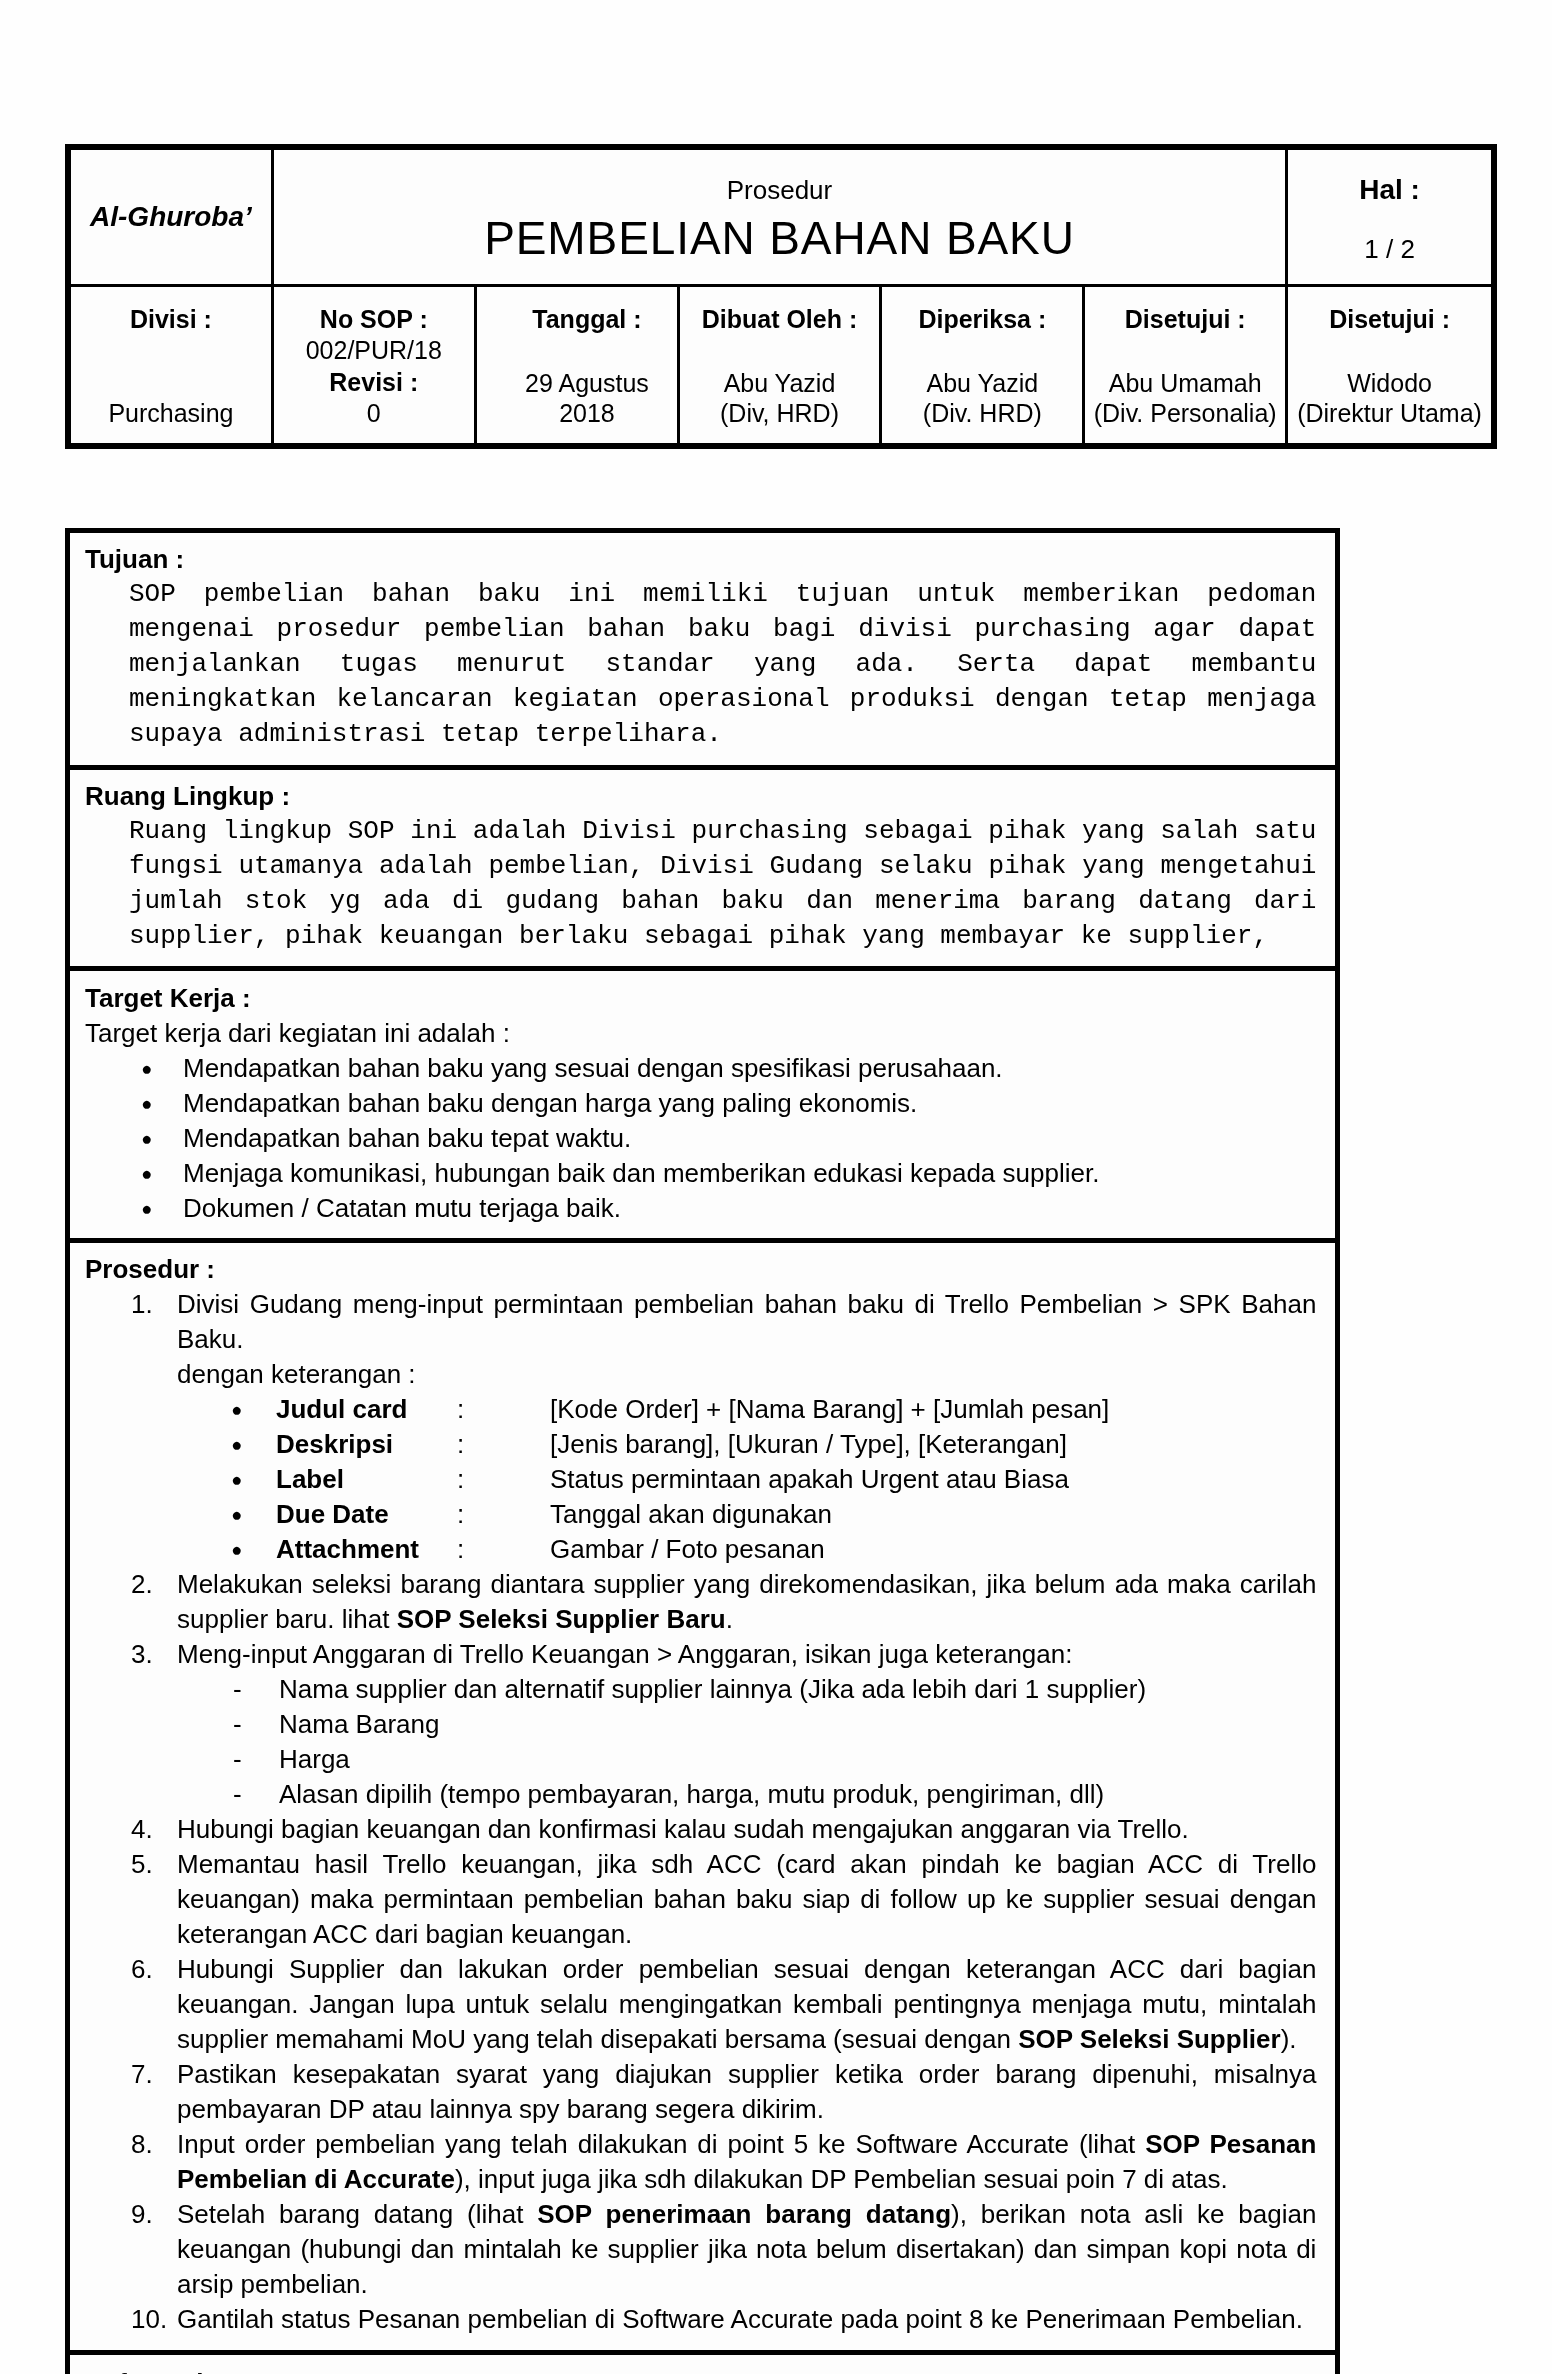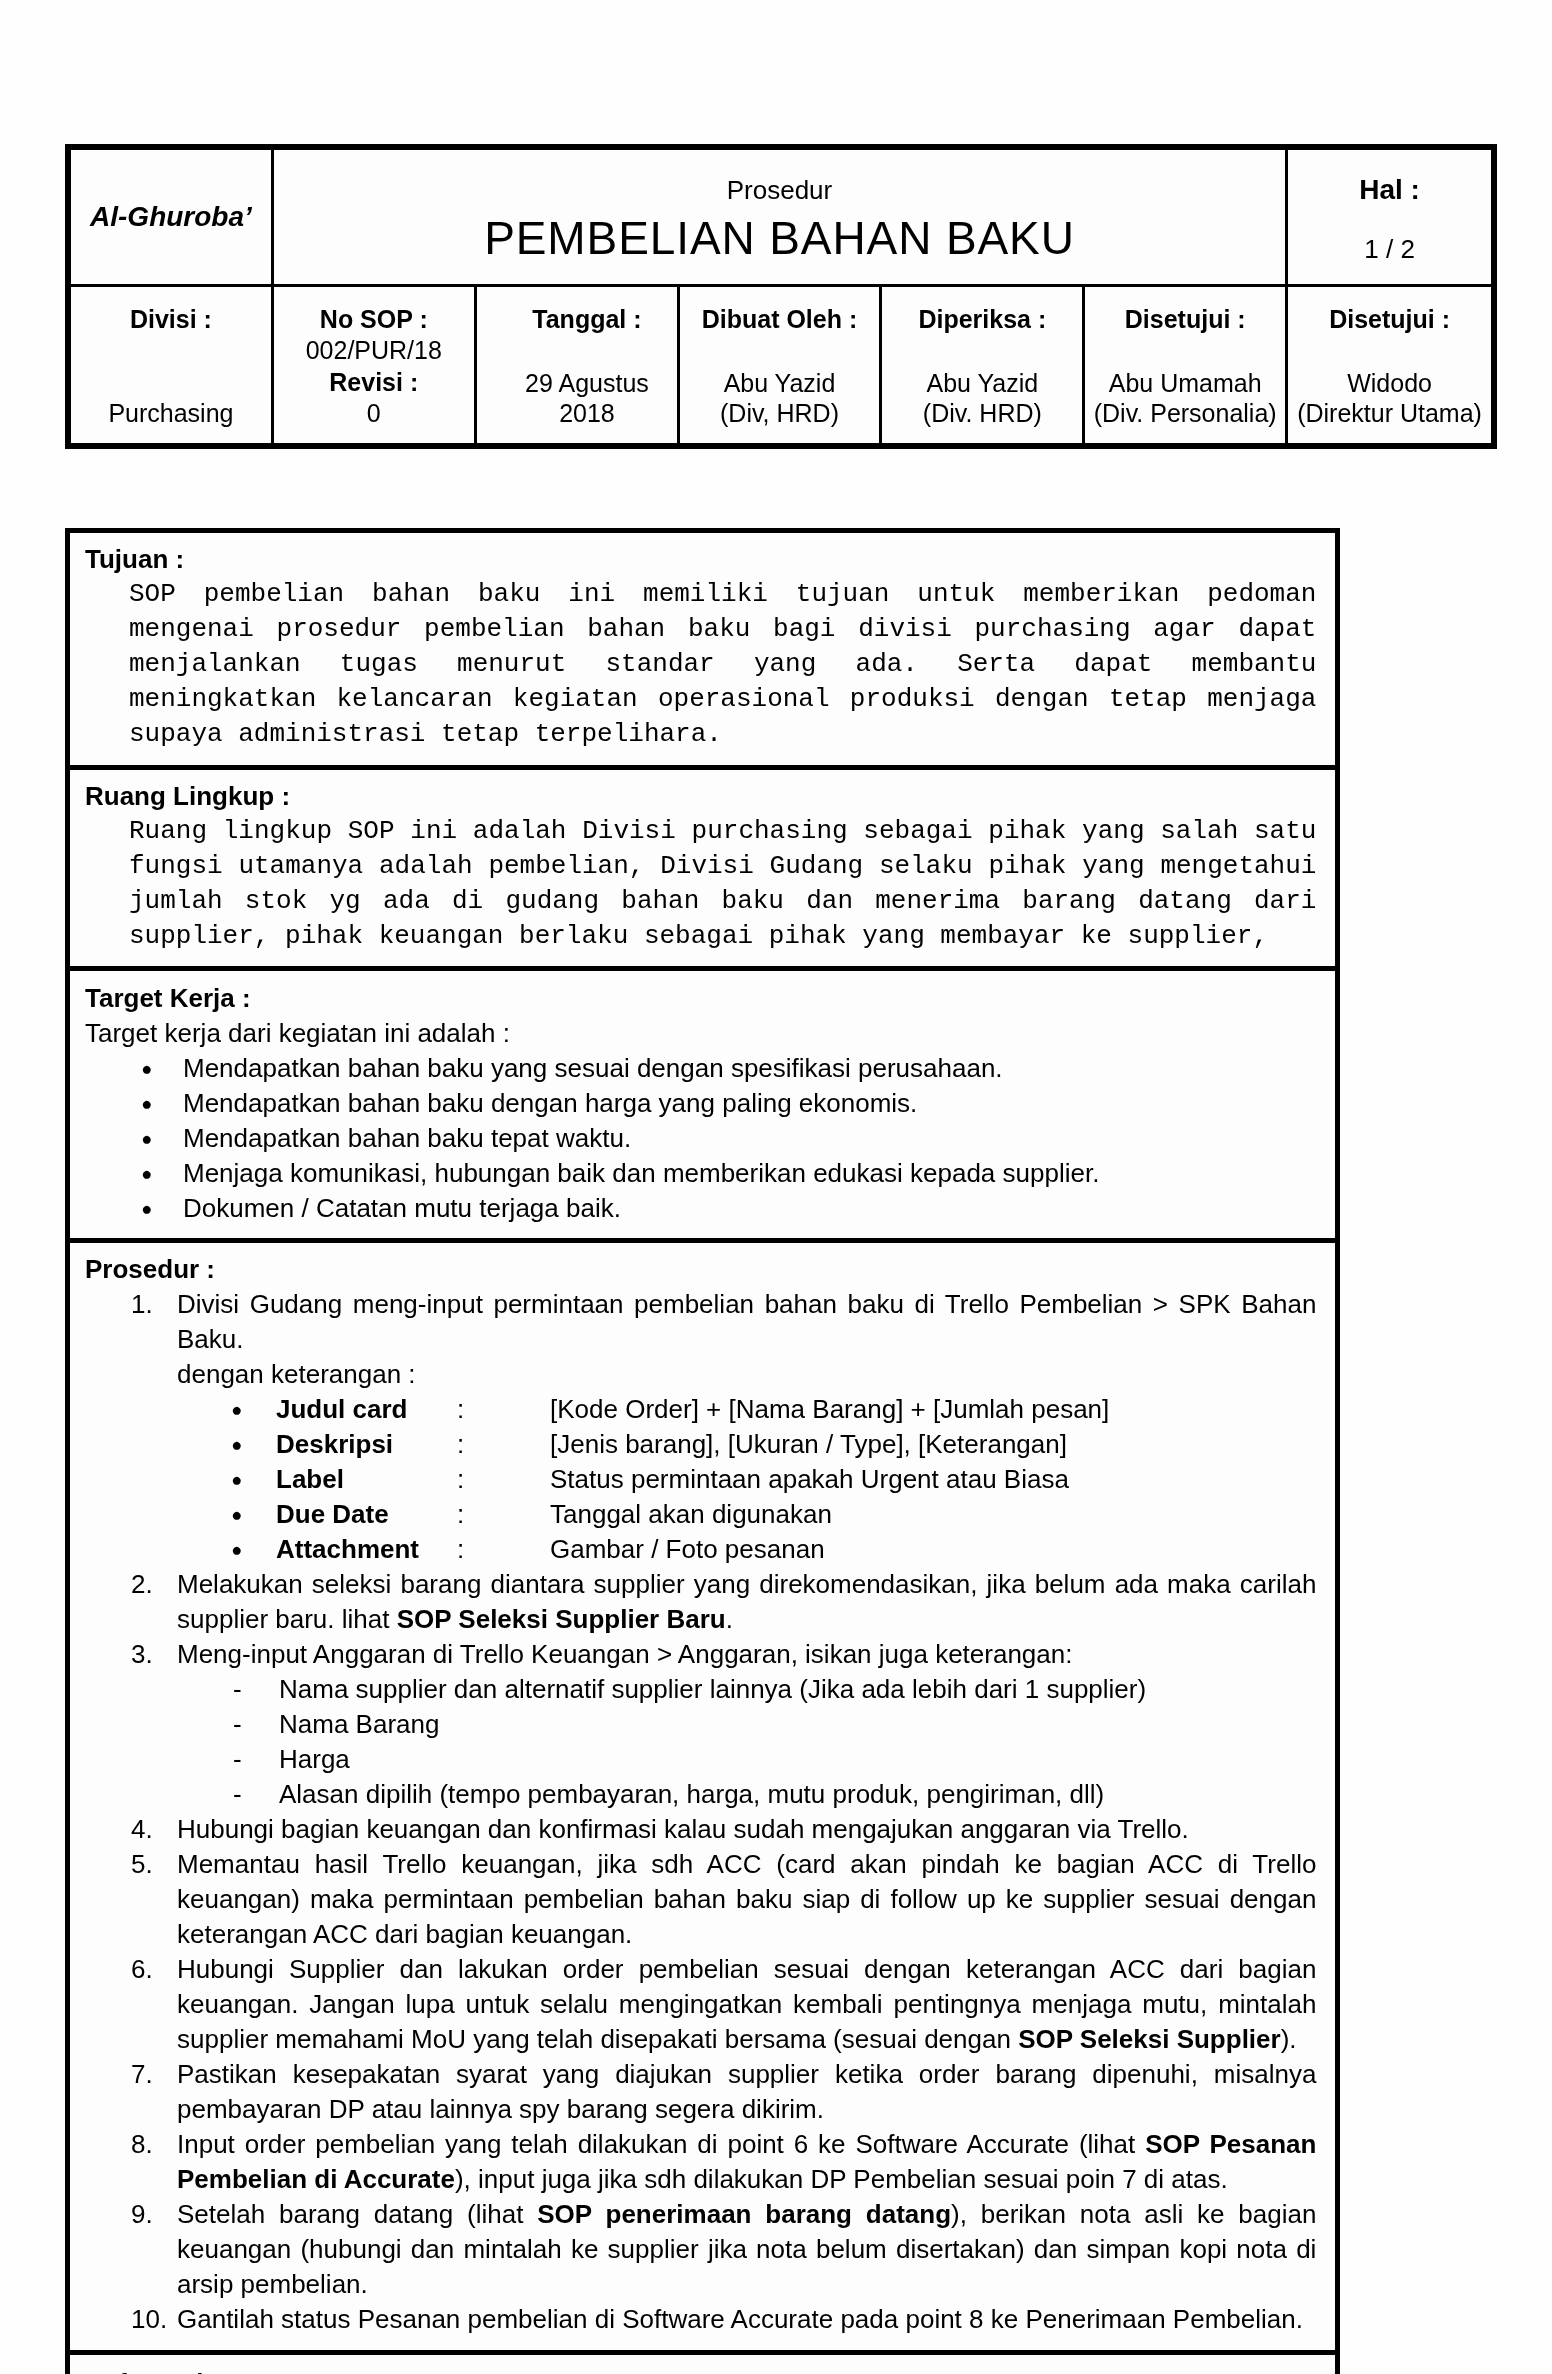--- a/index.html
+++ b/index.html
@@ -251,21 +251,21 @@
         <div class="pr-item">
           <span class="pr-num">6.</span>
           <div class="pr-text"><span>Hubungi Supplier dan lakukan order pembelian sesuai dengan keterangan ACC dari bagian keuangan. Jangan lupa untuk selalu mengingatkan kembali pentingnya menjaga mutu, mintalah supplier memahami MoU yang telah disepakati bersama (sesuai dengan </span><b>SOP Seleksi Supplier</b><span>).</span></div>
         </div>
         <div class="pr-item">
           <span class="pr-num">7.</span>
           <div class="pr-text"><span>Pastikan kesepakatan syarat yang diajukan supplier ketika order barang dipenuhi, misalnya pembayaran DP atau lainnya spy barang segera dikirim.</span></div>
         </div>
         <div class="pr-item">
           <span class="pr-num">8.</span>
-          <div class="pr-text"><span>Input order pembelian yang telah dilakukan di point 6 ke Software Accurate (lihat </span><b>SOP Pesanan Pembelian di Accurate</b><span>), input juga jika sdh dilakukan DP Pembelian sesuai poin 7 di atas.</span></div>
+          <div class="pr-text"><span>Input order pembelian yang telah dilakukan di point 5 ke Software Accurate (lihat </span><b>SOP Pesanan Pembelian di Accurate</b><span>), input juga jika sdh dilakukan DP Pembelian sesuai poin 7 di atas.</span></div>
         </div>
         <div class="pr-item">
           <span class="pr-num">9.</span>
           <div class="pr-text"><span>Setelah barang datang (lihat </span><b>SOP penerimaan barang datang</b><span>), berikan nota asli ke bagian keuangan (hubungi dan mintalah ke supplier jika nota belum disertakan) dan simpan kopi nota di arsip pembelian.</span></div>
         </div>
         <div class="pr-item">
           <span class="pr-num">10.</span>
           <div class="pr-text"><span>Gantilah status Pesanan pembelian di Software Accurate pada point 8 ke Penerimaan Pembelian.</span></div>
         </div>
       </div>

